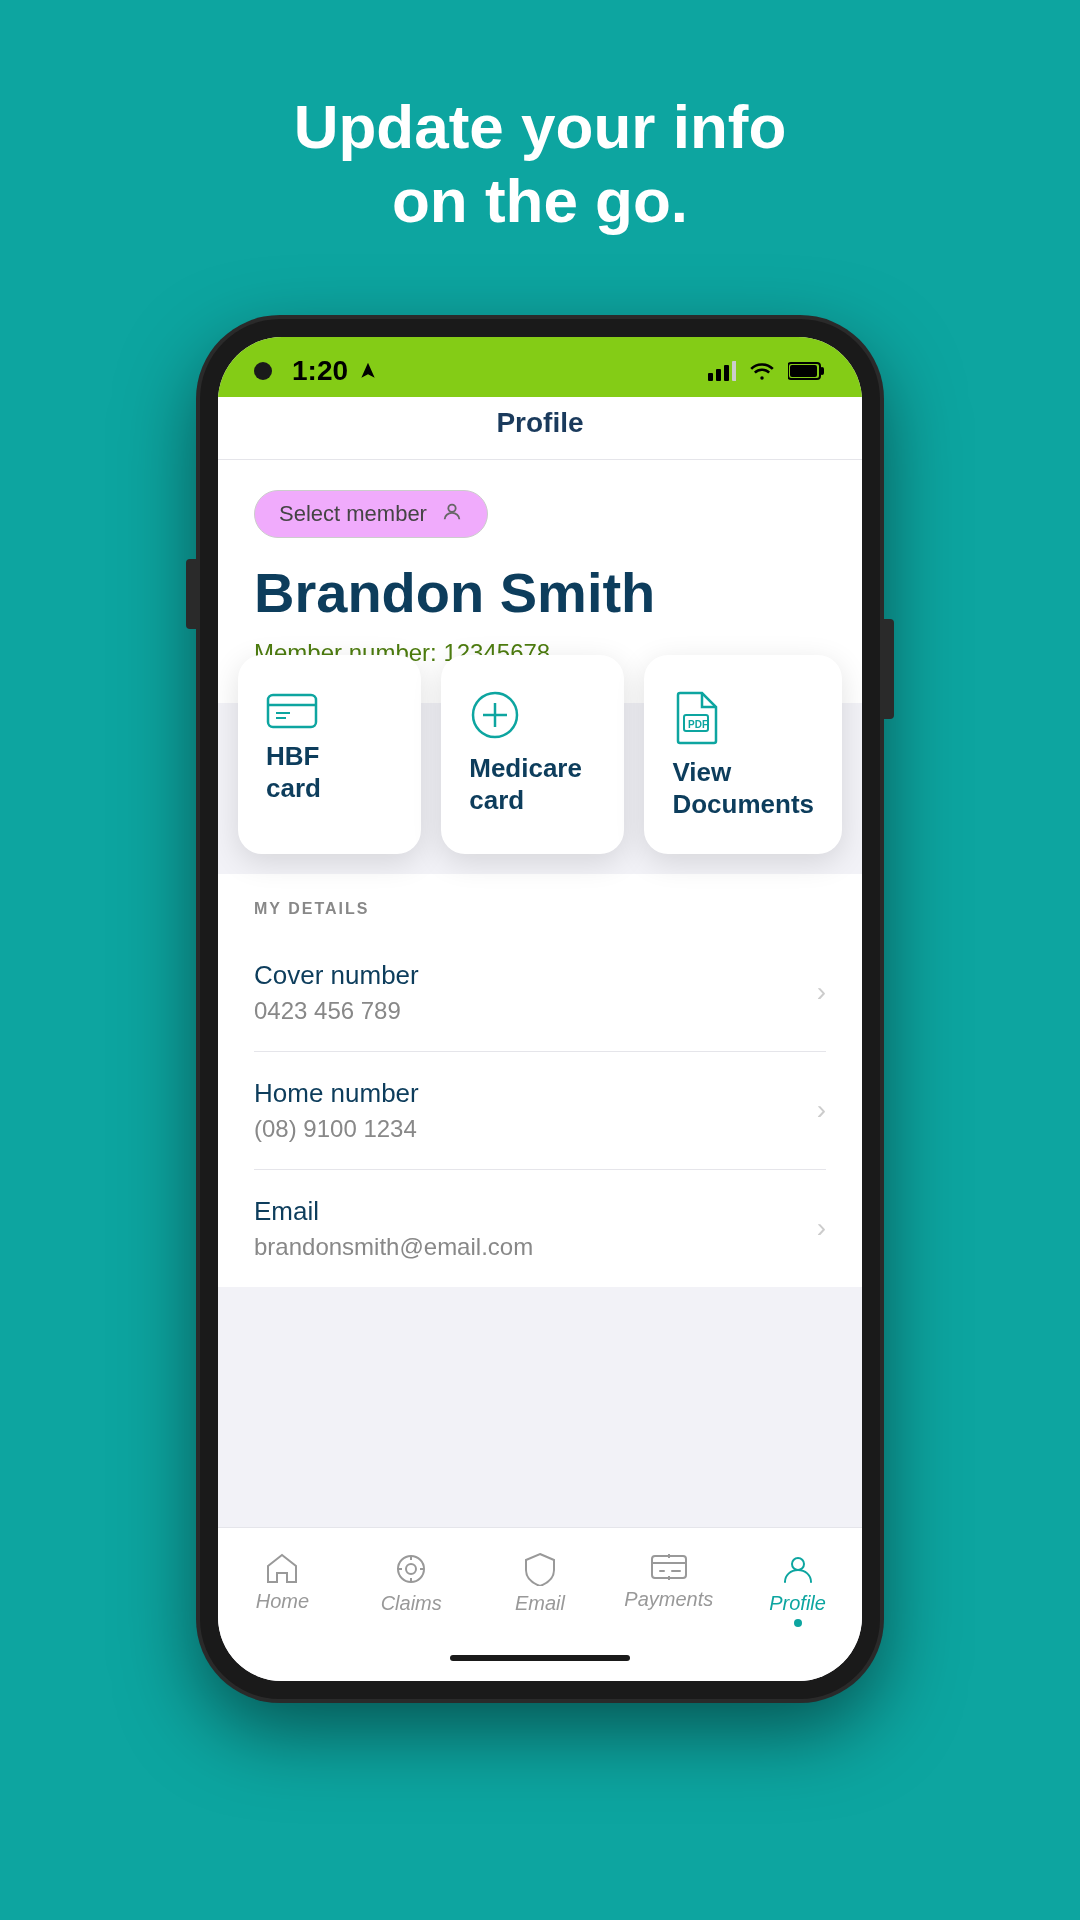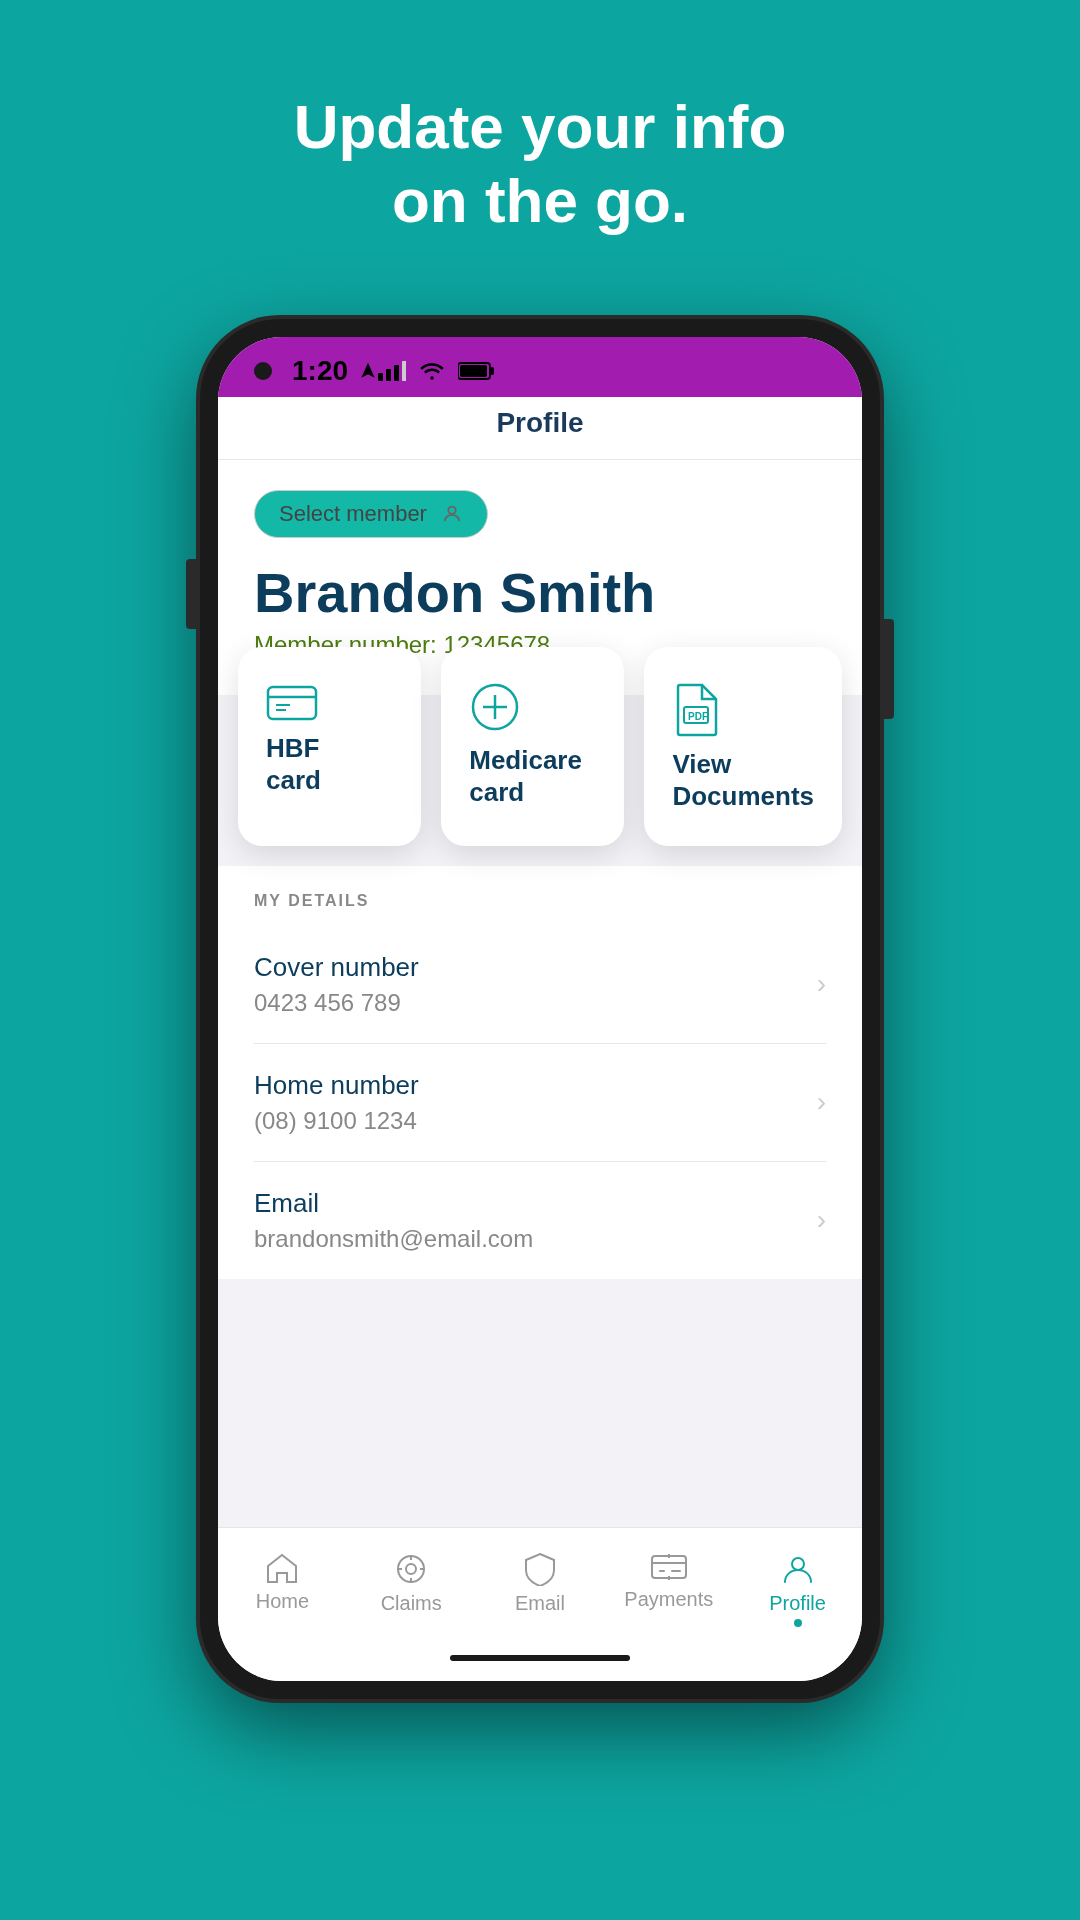--- a/index.html
+++ b/index.html
@@ -72,23 +72,24 @@
       bottom: 18px;
       background: #f2f2f7;
       border-radius: 64px;
       overflow: hidden;
       display: flex;
       flex-direction: column;
     }
 
     
     .status-bar {
-      background: #a21caf;
-      display: flex;
-      align-items: center;
+      background: #84cc16;
+      display: flex;
+      align-items: center;
+      justify-content: space-between;
       padding: 18px 36px 10px 36px;
       flex-shrink: 0;
     }
 
     .status-time {
       font-size: 28px;
       font-weight: 600;
       color: #000;
       display: flex;
       align-items: center;
@@ -130,38 +131,38 @@
 
     
     .profile-header {
       background: white;
       padding: 30px 36px 36px;
       margin-bottom: 12px;
     }
 
     .select-member-btn {
       display: inline-flex;
-      align-items: center;
+      align-items: flex-start;
       gap: 14px;
       border: 1.5px solid #ccc;
       border-radius: 30px;
       padding: 10px 24px;
       font-size: 22px;
       color: #444;
-      background: #14b8a6;
+      background: #f0abfc;
       cursor: pointer;
       margin-bottom: 24px;
     }
 
     .member-name {
       font-size: 56px;
       font-weight: 900;
       color: #0d3d5c;
       line-height: 1.1;
-      margin-bottom: 8px;
+      margin-bottom: 16px;
     }
 
     .member-number {
       font-size: 24px;
       color: #4d7c0f;
     }
 
     
     .cards-row {
       display: flex;
@@ -254,20 +255,21 @@
     }
 
     .nav-item {
       flex: 1;
       display: flex;
       flex-direction: column;
       align-items: center;
       gap: 6px;
       cursor: pointer;
       padding: 8px 0;
+      font-style: italic;
     }
 
     .nav-item-label {
       font-size: 20px;
       color: #999;
     }
 
     .nav-item-label.active {
       color: #0da5a0;
     }

